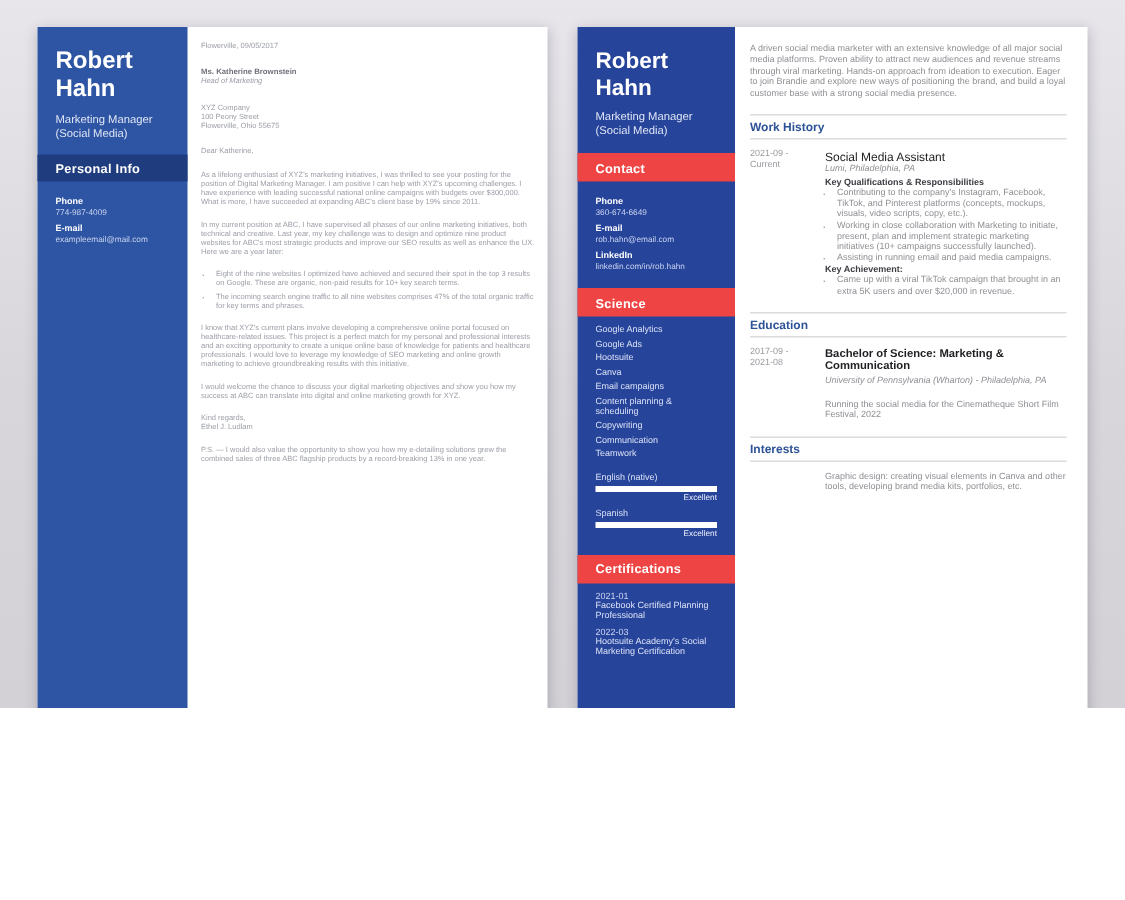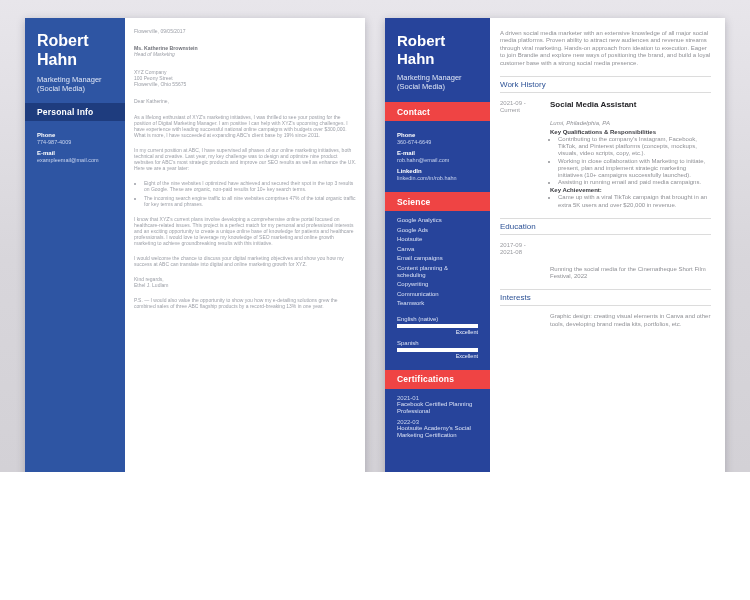--- a/index.html
+++ b/index.html
@@ -40,25 +40,25 @@
   .lang-item { margin-bottom:5px; }
   .lang-name { font-size:6px; color:#d9e1f5; }
   .lang-bar { height:4px; background:#fff; margin:2px 0 1px; }
   .lang-level { font-size:5.5px; text-align:right; color:#eef2fc; }
   .cert-item { margin-bottom:4px; }
   .cert-date { font-size:6px; color:#c8d4ef; }
   .cert-name { font-size:6px; line-height:7px; color:#d9e1f5; }
 
   .rs-main { flex:1; padding:12px 14px 0 10px; color:#8f9095; }
   .rs-summary { font-size:6px; line-height:7.4px; margin-bottom:9px; }
-  .rs-h { font-size:8px; font-weight:normal; color:#2d5296; border-top:1px solid #dcdcdc; border-bottom:1px solid #dcdcdc; padding:3px 0; margin-bottom:7px; }
+  .rs-h { font-size:8px; font-weight:bold; color:#2d5296; border-top:1px solid #dcdcdc; border-bottom:1px solid #dcdcdc; padding:3px 0; margin-bottom:7px; }
   .entry { display:flex; margin-bottom:9px; }
   .entry-dates { width:50px; flex-shrink:0; font-size:6px; line-height:7.4px; color:#9a9ba0; }
   .entry-body { flex:1; }
-  .job-title { font-size:8px; font-weight:bold; color:#1f1f23; margin-bottom:11px; }
+  .job-title { font-size:8px; font-weight:normal; color:#1f1f23; margin-bottom:1px; }
   .company { font-size:6px; font-style:italic; margin-bottom:2px; }
   .sub-label { font-size:6px; font-weight:bold; color:#3c3d42; line-height:8px; }
   .r-bullets { margin:0; padding-left:8px; }
   .r-bullets li { font-size:6px; line-height:7.2px; }
   .degree { font-size:7.5px; font-weight:bold; color:#1f1f23; line-height:8.5px; margin-bottom:2px; }
   .school { font-size:6px; font-style:italic; line-height:7.2px; }
   .plain-text { font-size:6px; line-height:7.4px; }
 
   
   .logo { position:absolute; left:0; right:0; top:532px; display:flex; justify-content:center; align-items:flex-end; gap:1px; cursor:pointer; }
@@ -190,20 +190,24 @@
             </ul>
           </div>
         </div>
 
         <div class="rs-h">Education</div>
         <div class="entry">
           <div class="entry-dates">
             <div>2017-09 -</div>
             <div>2021-08</div>
           </div>
+          <div class="entry-body">
+            <div class="degree">Bachelor of Science: Marketing &amp; Communication</div>
+            <div class="school">University of Pennsylvania (Wharton) - Philadelphia, PA</div>
+          </div>
         </div>
 
         <div class="entry">
           <div class="entry-dates"></div>
           <div class="entry-body plain-text">Running the social media for the Cinematheque Short Film Festival, 2022</div>
         </div>
 
         <div class="rs-h">Interests</div>
         <div class="entry">
           <div class="entry-dates"></div>

